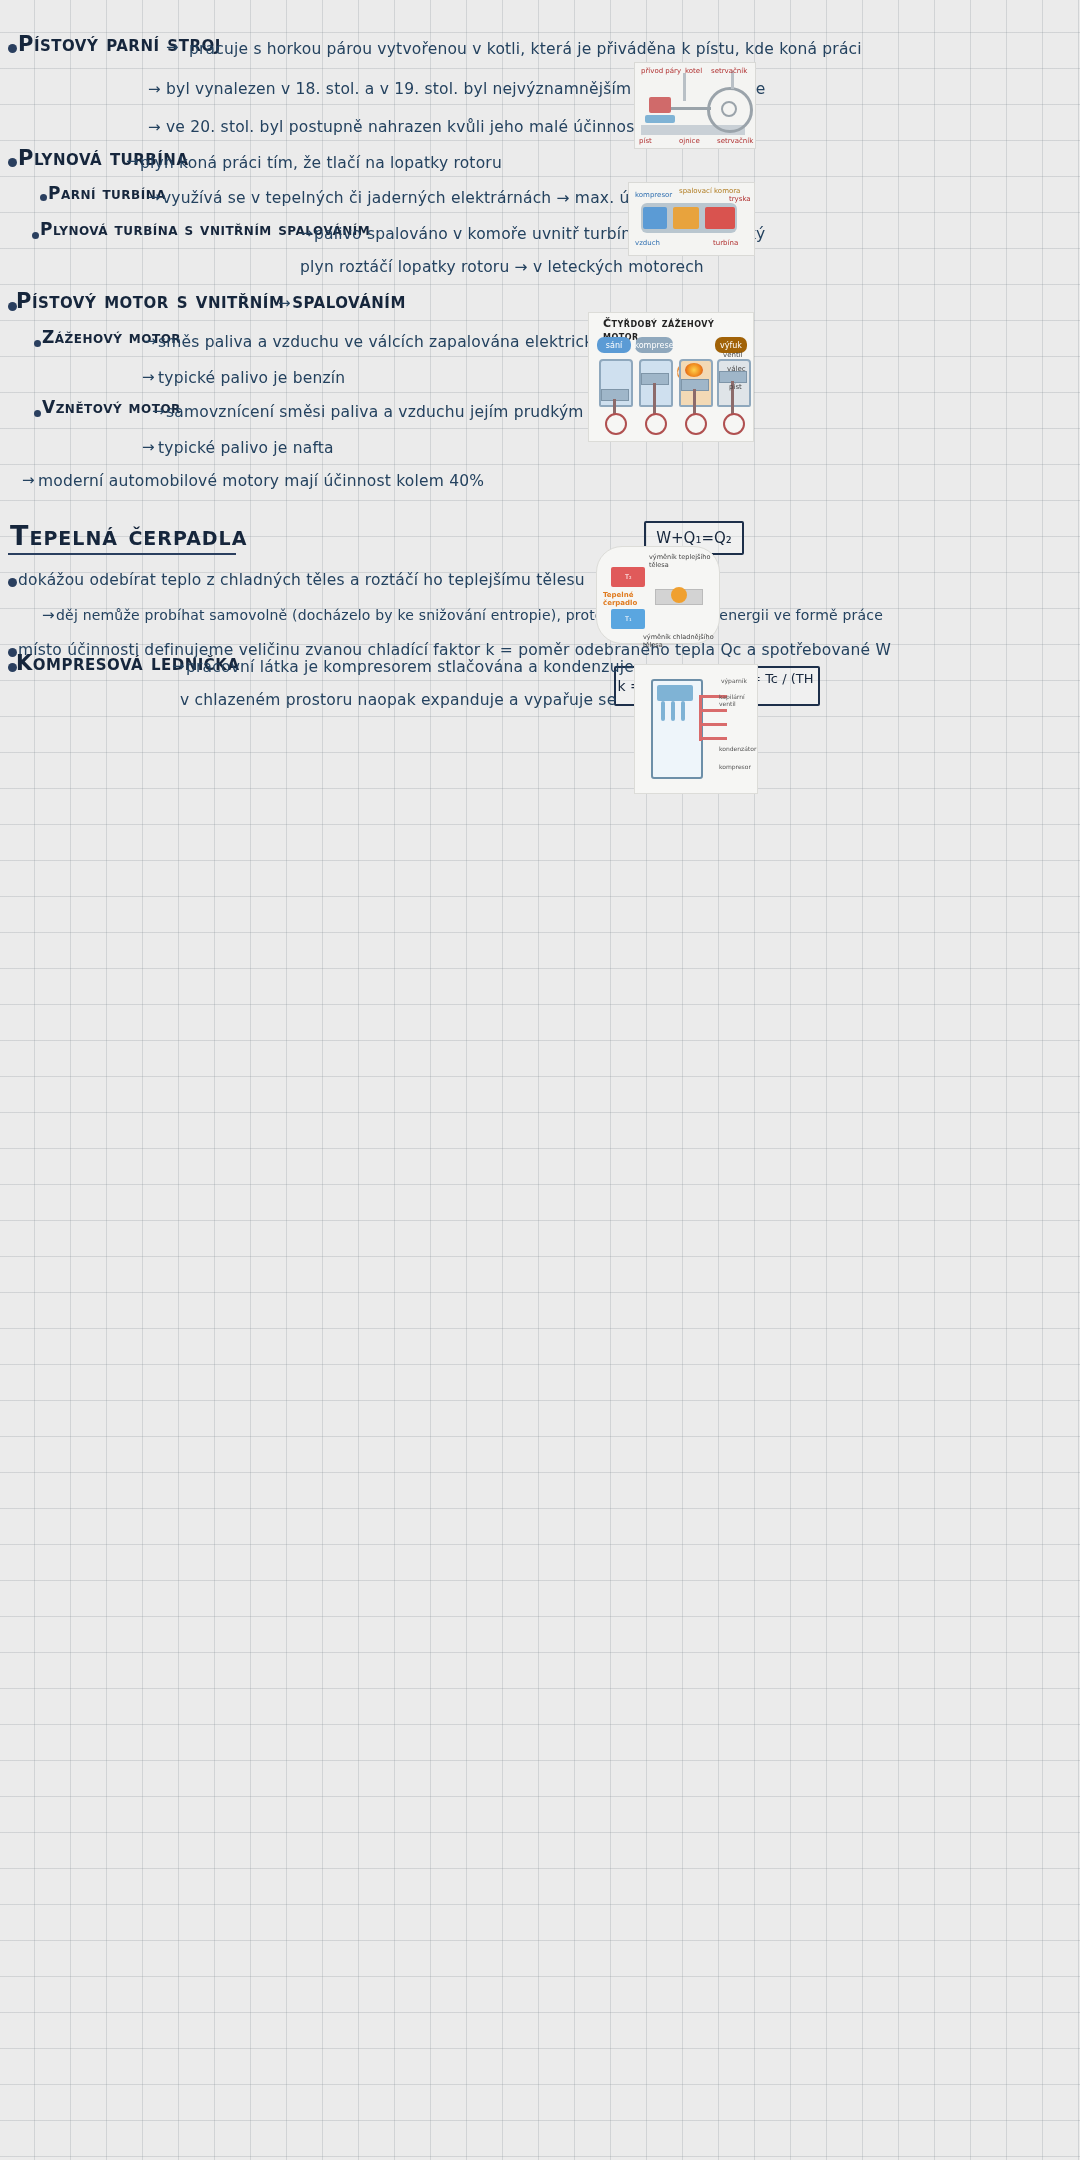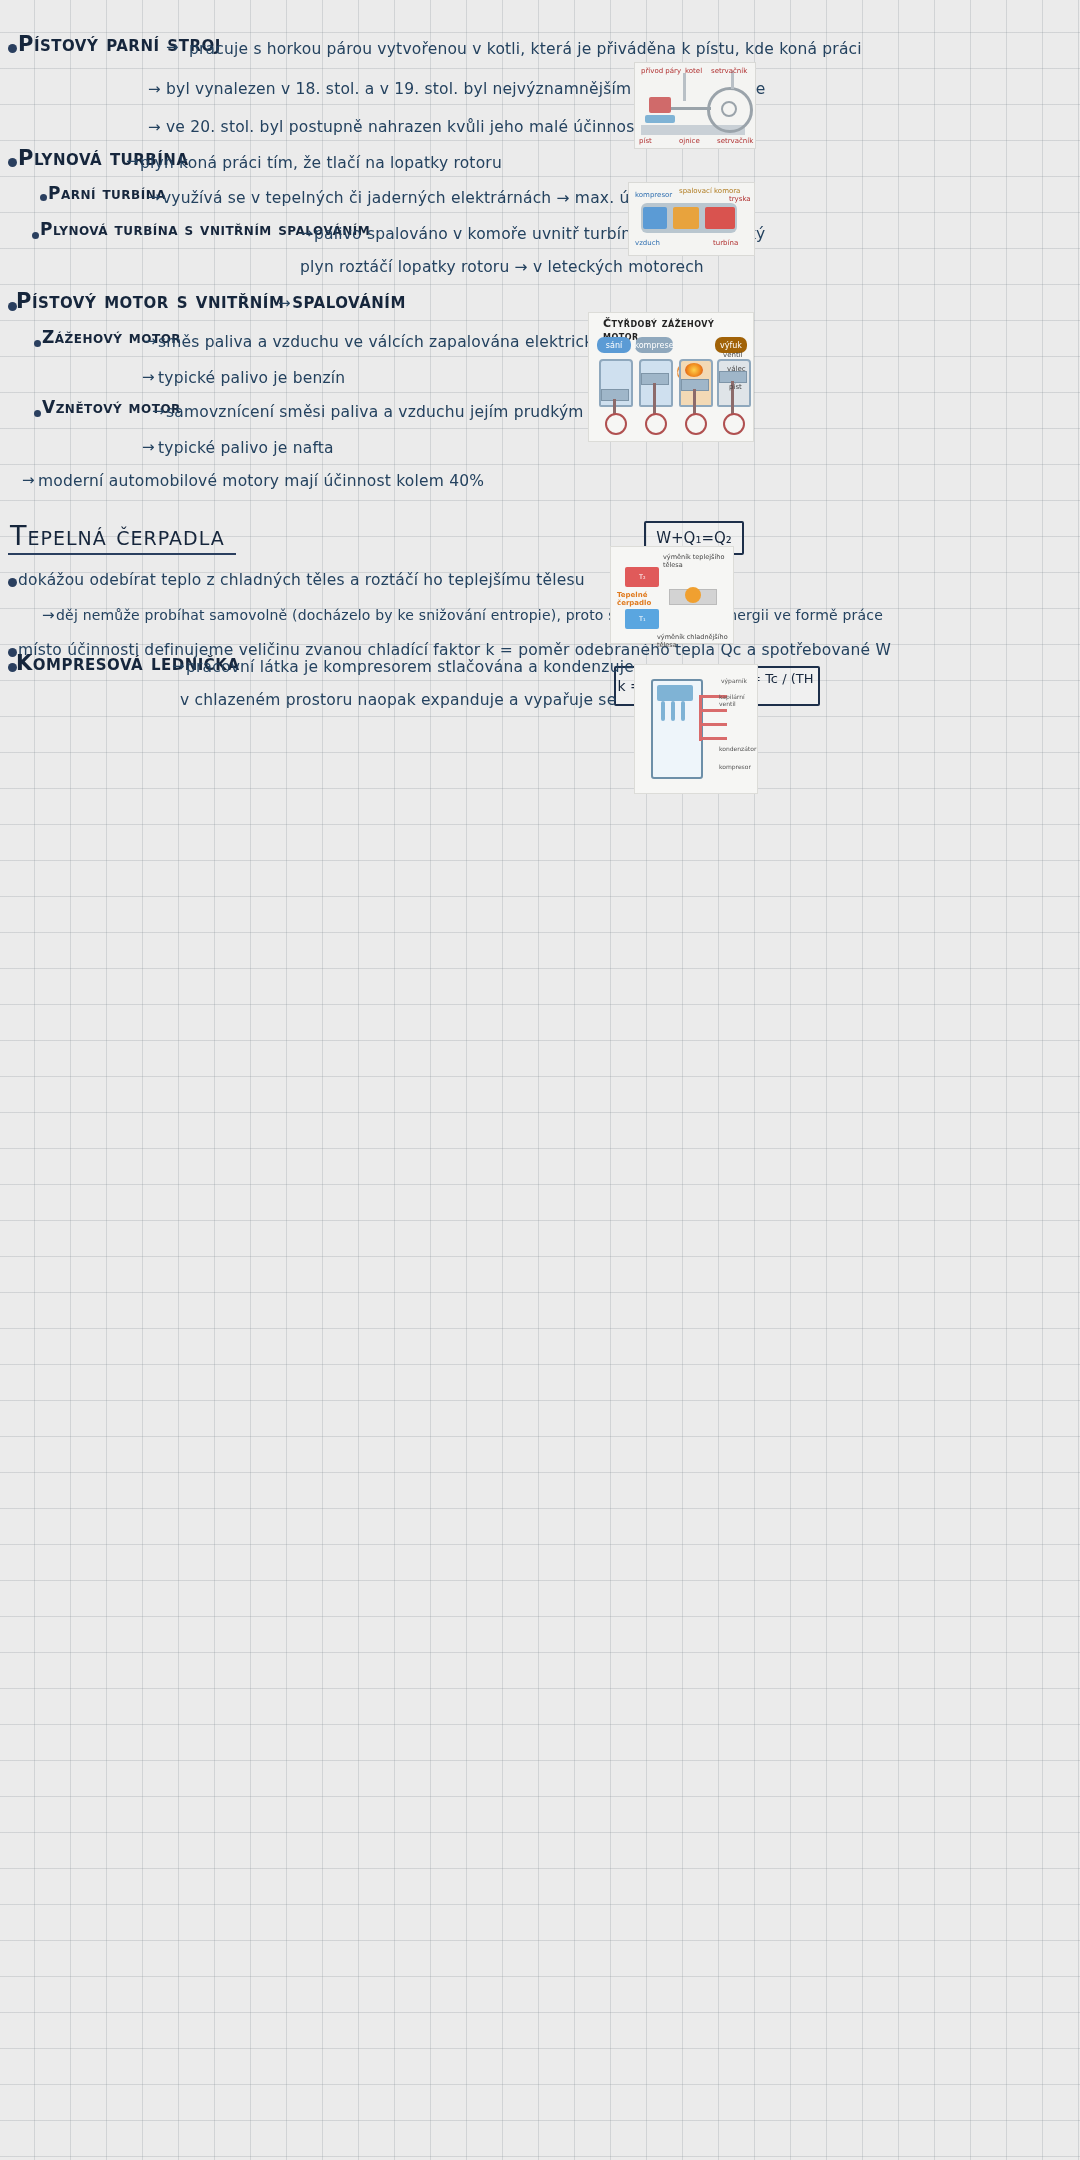--- a/index.html
+++ b/index.html
@@ -37,21 +37,21 @@
   .head{
     font-variant:small-caps;
     font-size:21px;
     font-weight:600;
     color:#16263c;
     letter-spacing:.5px;
   }
   .head-lg{
     font-variant:small-caps;
     font-size:27px;
-    font-weight:400;
+    font-weight:700;
     color:#16263c;
     letter-spacing:1px;
   }
   .sub{
     font-size:15.5px;
     color:#24425f;
   }
   .arrow{font-size:15px;color:#24425f;}
   .rule{
     position:absolute;background:#2a3f5f;height:2px;
@@ -246,21 +246,21 @@
   <div class="bullet" style="left:8px;top:648px;"></div>
   <div class="ink sub" style="left:18px;top:641px;">místo účinnosti definujeme veličinu zvanou chladící faktor k = poměr odebraného tepla Qc a spotřebované W</div>
 
   <div class="box" style="left:614px;top:666px;width:78px;height:36px;">
     <span style="font-size:14px;">k = Qc / W</span>
   </div>
   <div class="box" style="left:704px;top:666px;width:112px;height:36px;">
     <span style="font-size:13px;">k max = Tc / (TH - Tc)</span>
   </div>
 
-  <div class="hp-wrap" style="left:610px;top:546px;width:122px;height:96px;">
+  <div class="hp-wrap" style="left:596px;top:546px;width:122px;height:96px;border-radius:26px;">
     <div class="hp-red" style="left:14px;top:20px;width:34px;height:20px;"></div>
     <div class="hp-blue" style="left:14px;top:62px;width:34px;height:20px;"></div>
     <div class="hp-grey" style="left:58px;top:42px;width:46px;height:14px;"></div>
     <div class="hp-or" style="left:74px;top:40px;width:16px;height:16px;"></div>
     <div class="hp-txt" style="left:52px;top:6px;">výměník teplejšího tělesa</div>
     <div class="hp-txt" style="left:28px;top:26px;color:#fff;">T₂</div>
     <div class="hp-txt" style="left:28px;top:68px;color:#fff;">T₁</div>
     <div class="hp-txt" style="left:46px;top:86px;">výměník chladnějšího tělesa</div>
     <div class="hp-txt-or" style="left:6px;top:44px;width:44px;white-space:normal;line-height:8px;">Tepelné čerpadlo</div>
   </div>

